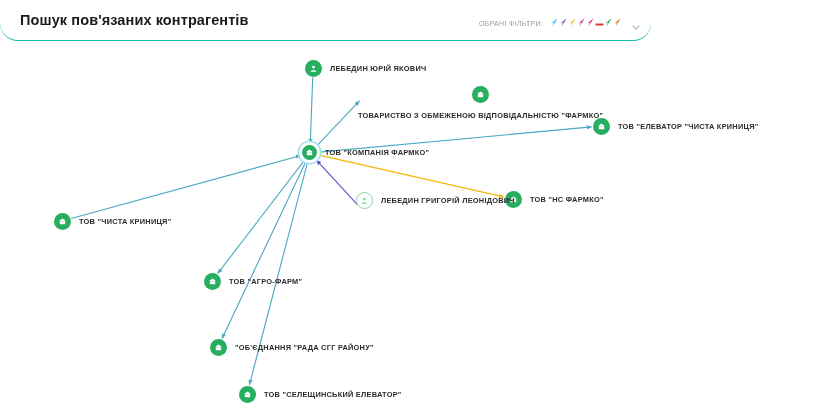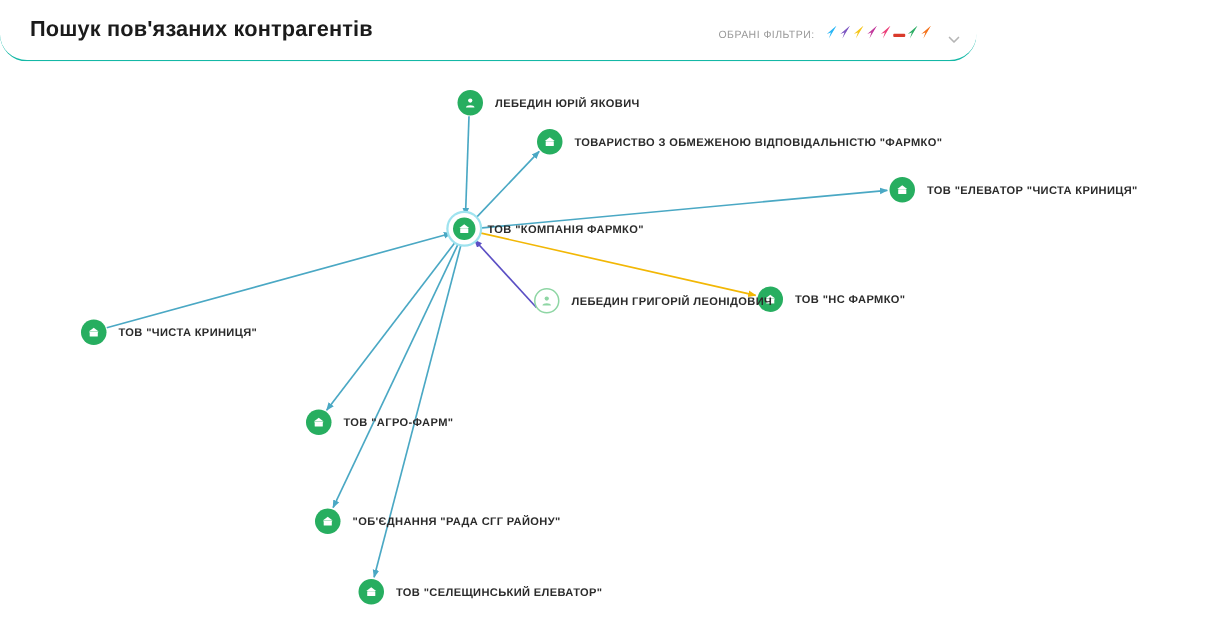--- a/index.html
+++ b/index.html
@@ -190,21 +190,21 @@
     <div id="nodes-layer">
         <div class="node" style="left: 305px; top: 19px;">
           <span class="node-circle">
             <svg viewBox="0 0 12 12" width="9" height="9">
               <circle cx="6" cy="4.1" r="1.9" fill="#ffffff"></circle>
               <path d="M2.2 10.2 C2.2 7.6 9.8 7.6 9.8 10.2 Z" fill="#ffffff"></path>
             </svg>
           </span>
           <span class="node-label">ЛЕБЕДИН ЮРІЙ ЯКОВИЧ</span>
         </div>
-        <div class="node" style="left: 358px; top: 45px;">
+        <div class="node" style="left: 358px; top: 45px; flex-direction: column;">
           <span class="node-circle">
             <svg viewBox="0 0 12 12" width="9" height="9">
               <path d="M6 2.1 L10.4 5.3 L1.6 5.3 Z" fill="#ffffff"></path>
               <rect x="2.4" y="5.6" width="7.2" height="4.2" rx="0.5" fill="#ffffff"></rect>
             </svg>
           </span>
           <span class="node-label">ТОВАРИСТВО З ОБМЕЖЕНОЮ ВІДПОВІДАЛЬНІСТЮ "ФАРМКО"</span>
         </div>
         <div class="node" style="left: 593px; top: 77px;">
           <span class="node-circle">

